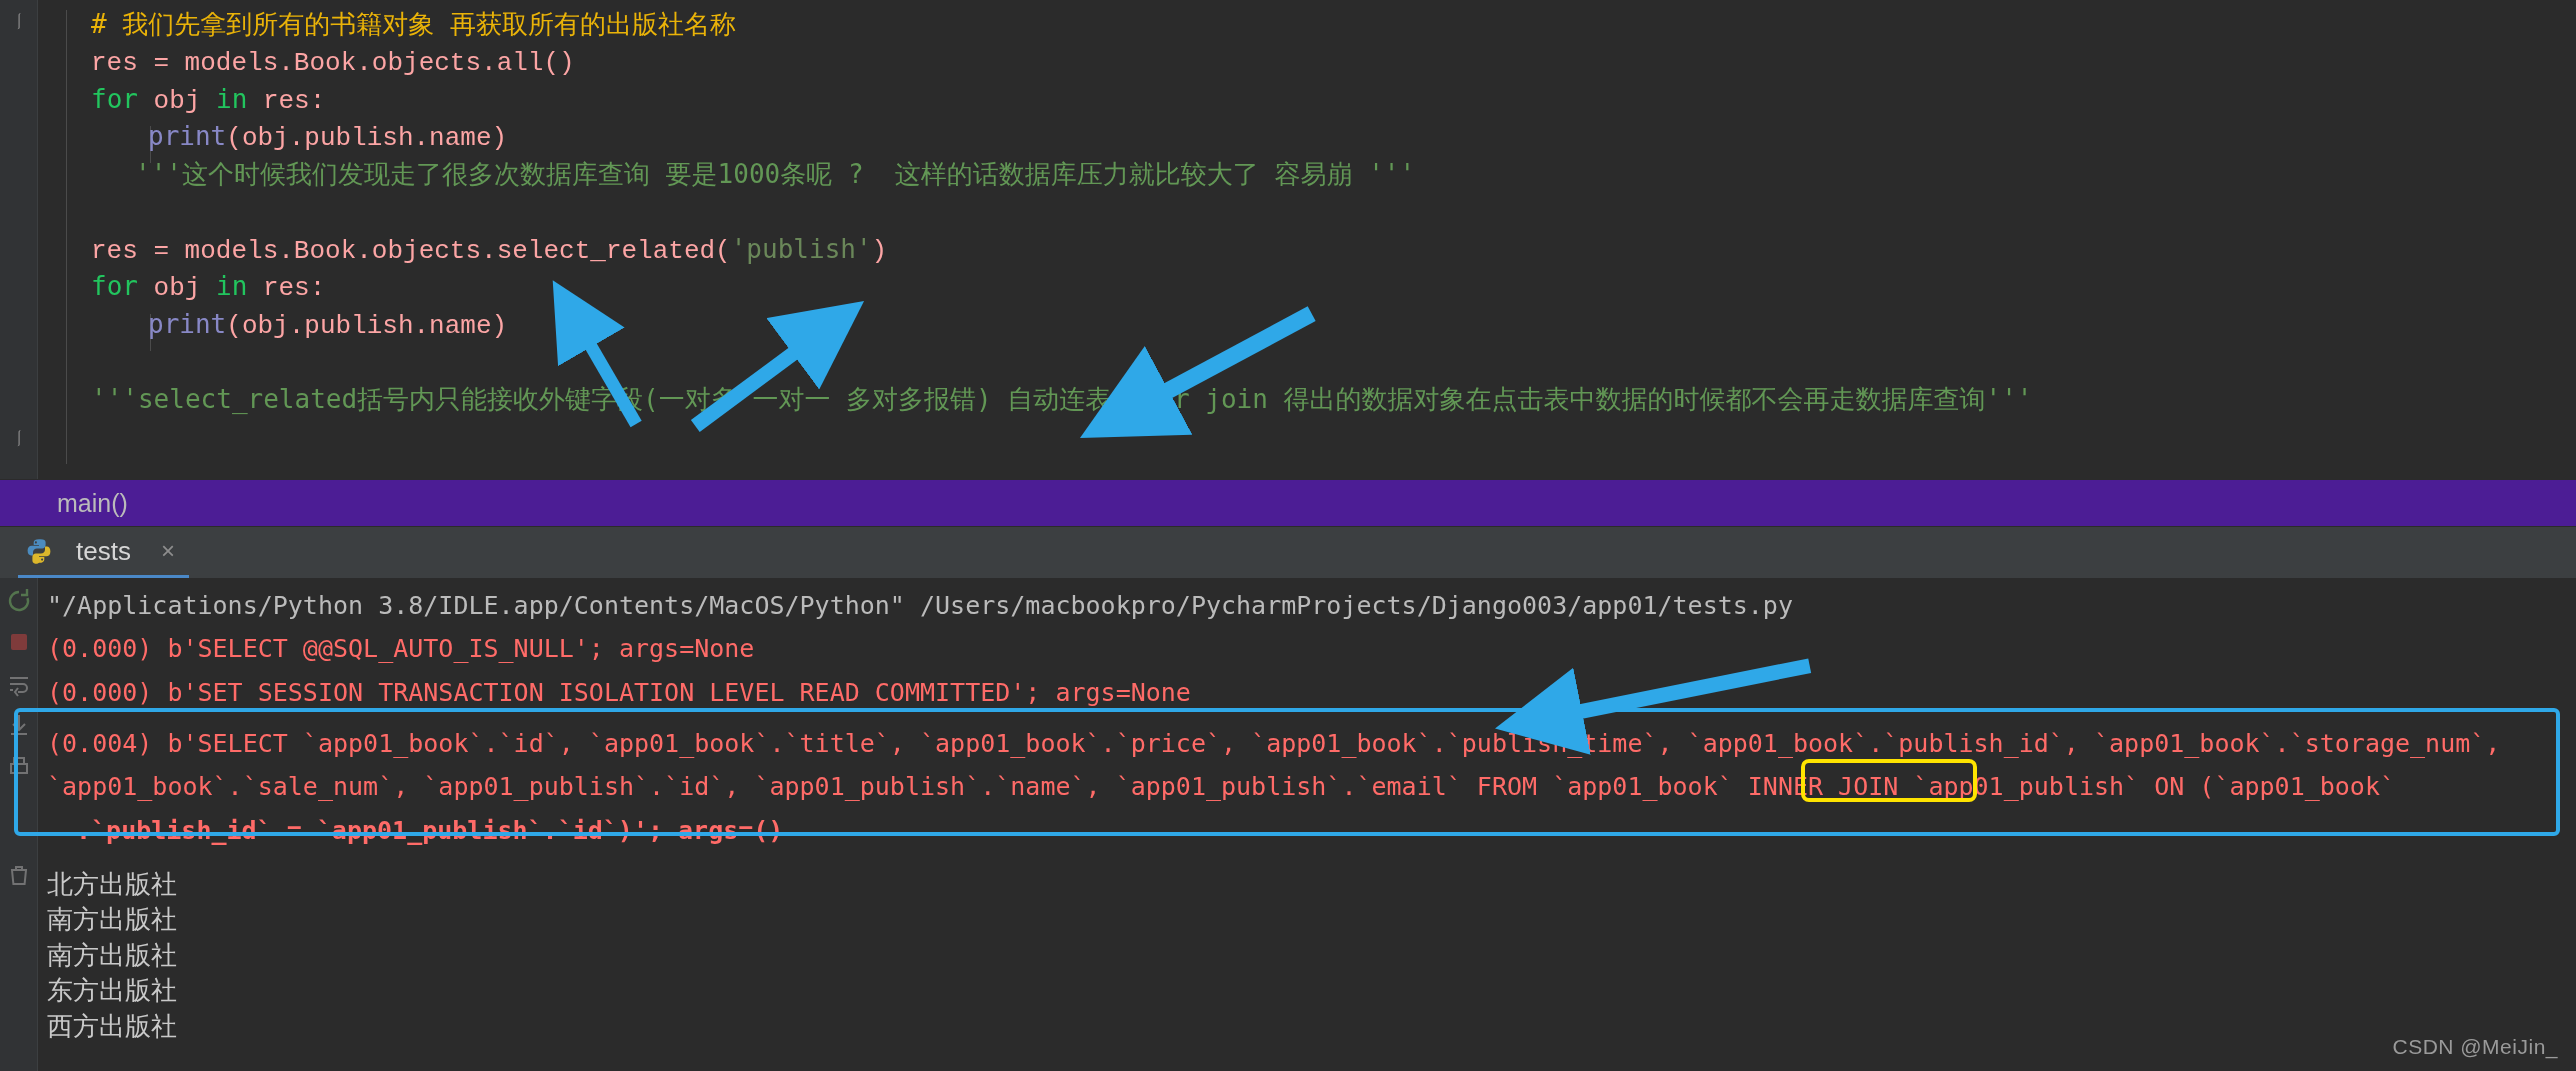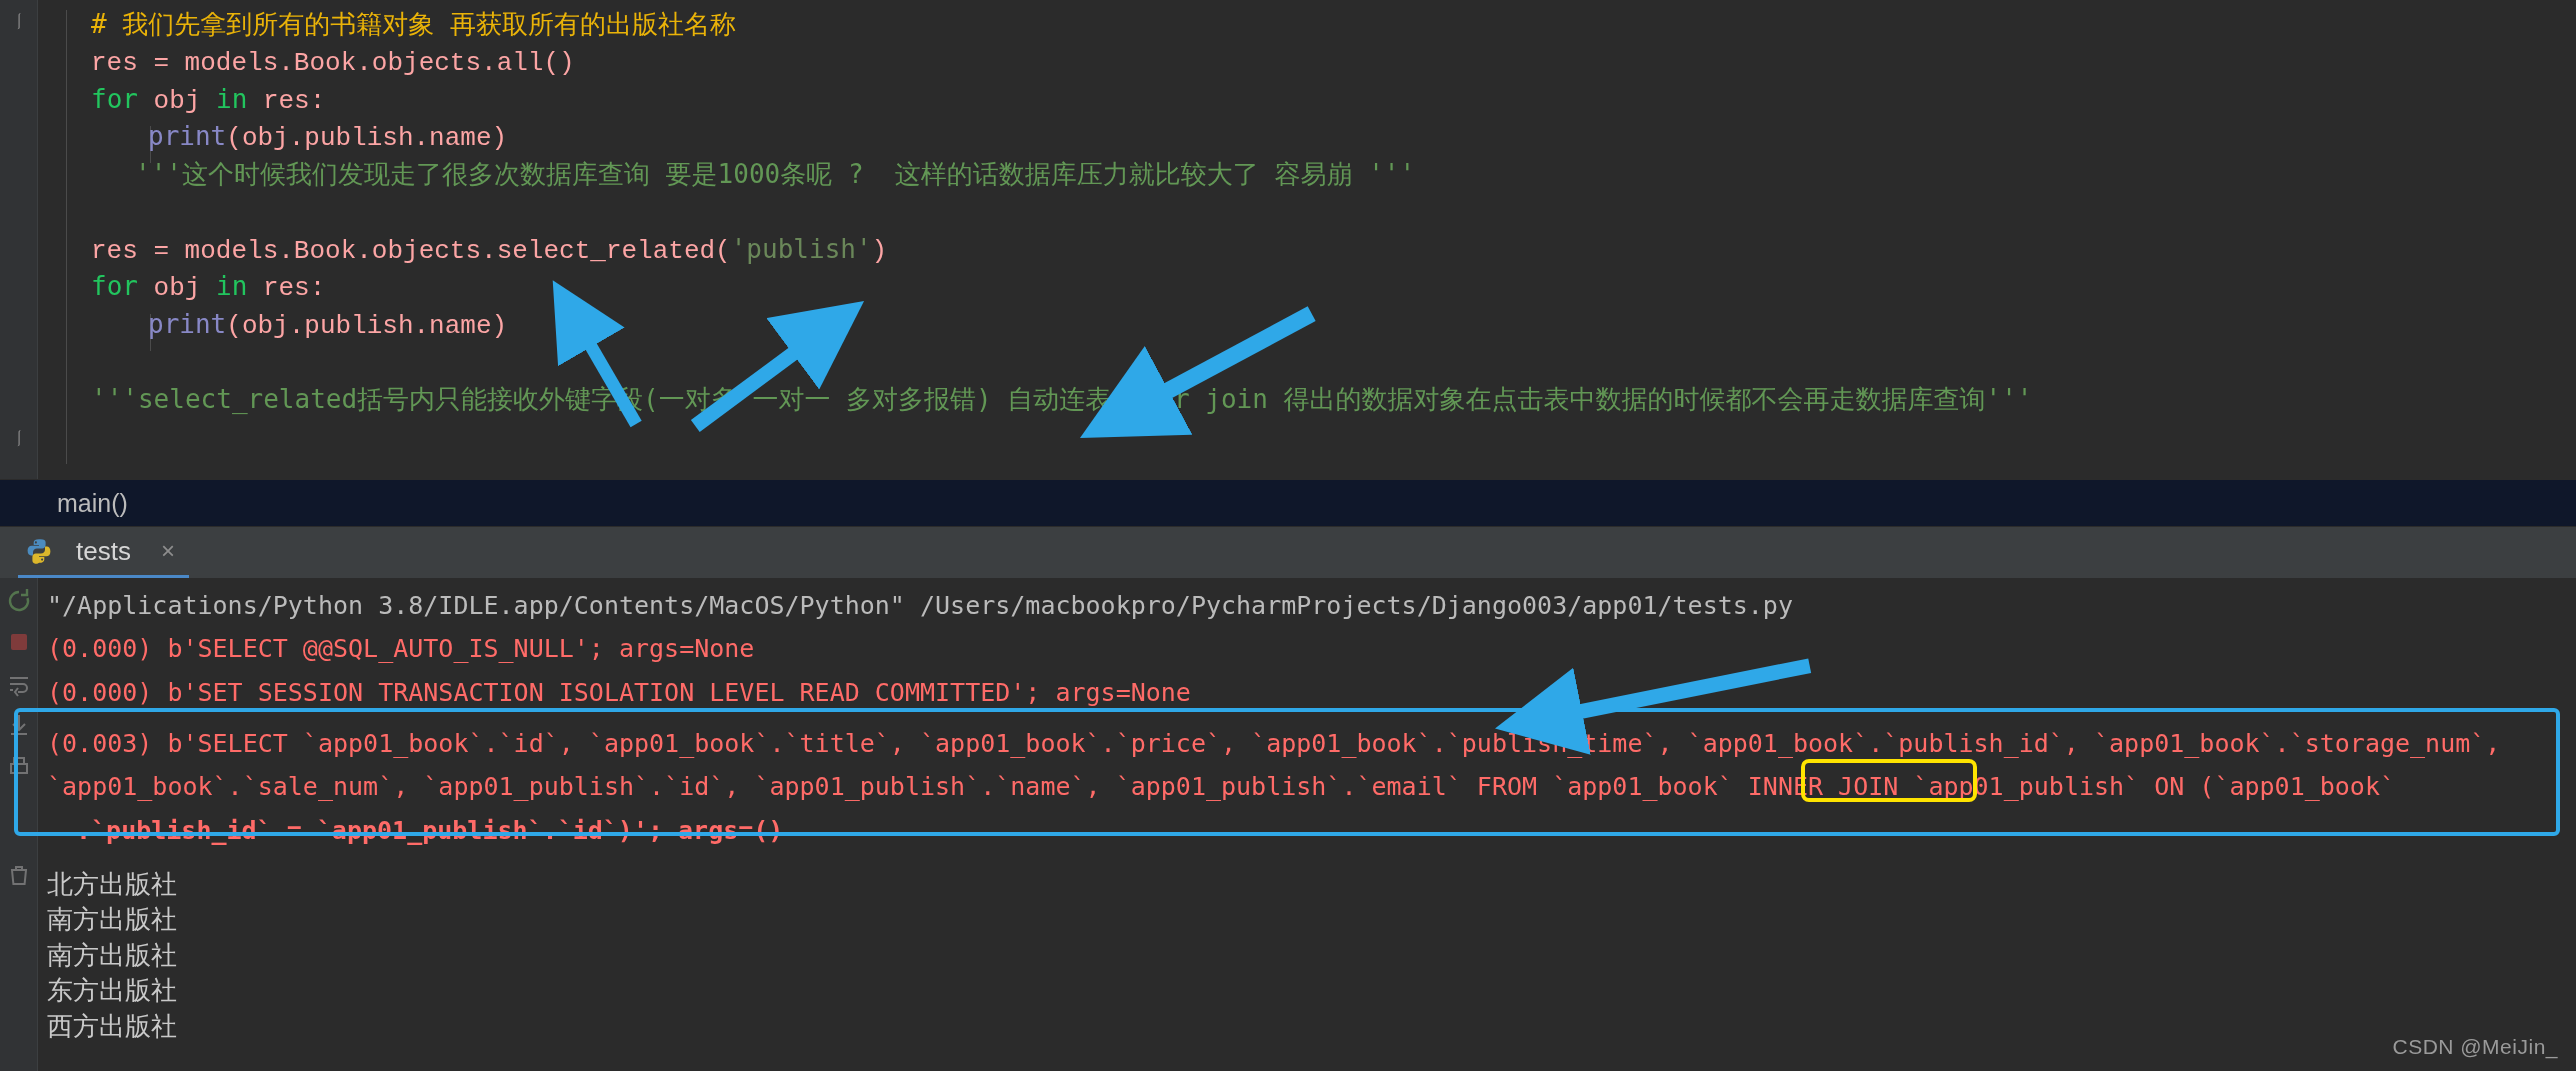--- a/index.html
+++ b/index.html
@@ -71,21 +71,21 @@
   .tok-fn      { color: #8888c6; }
   .tok-str     { color: #6a8759; }
   .tok-plain   { color: #fca5a5; font-family: Liberation Mono, monospace; }
 
   
   .breadcrumb-bar {
     position: absolute;
     left: 0; top: 479px;
     width: 2576px;
     height: 46px;
-    background: #0f172a;
+    background: #4c1d95;
     border-top: 1px solid #2b2b2b;
     border-bottom: 1px solid #2b2b2b;
   }
   .breadcrumb-text {
     position: absolute;
     left: 57px; top: 0;
     height: 46px;
     line-height: 46px;
     font-family: "Liberation Sans", sans-serif;
     font-size: 25px;
@@ -288,21 +288,21 @@
         <svg width="26" height="26" viewBox="0 0 26 26">
             <path d="M6 8h14l-1.4 14H7.4L6 8zM10 5h6v3h-6z" fill="none" stroke="#9a9a9a" stroke-width="2"></path>
           </svg>
       </div>
     </div>
 
     <div id="console-lines">
         <div class="console-line c-path" style="left: 47px; top: 10px;">"/Applications/Python 3.8/IDLE.app/Contents/MacOS/Python" /Users/macbookpro/PycharmProjects/Django003/app01/tests.py</div>
         <div class="console-line c-sql" style="left: 47px; top: 53px;">(0.000) b'SELECT @@SQL_AUTO_IS_NULL'; args=None</div>
         <div class="console-line c-sql" style="left: 47px; top: 97px;">(0.000) b'SET SESSION TRANSACTION ISOLATION LEVEL READ COMMITTED'; args=None</div>
-        <div class="console-line c-sql" style="left: 47px; top: 148px;">(0.003) b'SELECT `app01_book`.`id`, `app01_book`.`title`, `app01_book`.`price`, `app01_book`.`publish_time`, `app01_book`.`publish_id`, `app01_book`.`storage_num`,</div>
+        <div class="console-line c-sql" style="left: 47px; top: 148px;">(0.004) b'SELECT `app01_book`.`id`, `app01_book`.`title`, `app01_book`.`price`, `app01_book`.`publish_time`, `app01_book`.`publish_id`, `app01_book`.`storage_num`,</div>
         <div class="console-line c-sql" style="left: 47px; top: 191px;"><span>`app01_book`.`sale_num`, `app01_publish`.`id`, `app01_publish`.`name`, `app01_publish`.`email` FROM `app01_book` </span><span>INNER JOIN</span><span> `app01_publish` ON (`app01_book`</span></div>
         <div class="console-line c-sql" style="left: 76px; top: 235px; font-weight: bold;">.`publish_id` = `app01_publish`.`id`)'; args=()</div>
         <div class="console-line c-out" style="left: 47px; top: 288px;">北方出版社</div>
         <div class="console-line c-out" style="left: 47px; top: 323px;">南方出版社</div>
         <div class="console-line c-out" style="left: 47px; top: 359px;">南方出版社</div>
         <div class="console-line c-out" style="left: 47px; top: 394px;">东方出版社</div>
         <div class="console-line c-out" style="left: 47px; top: 430px;">西方出版社</div>
       </div>
   </div>
 

